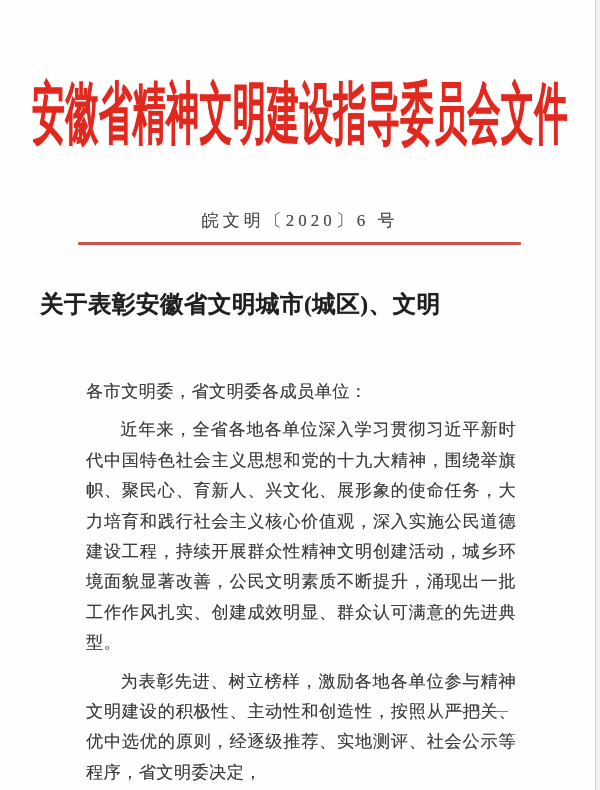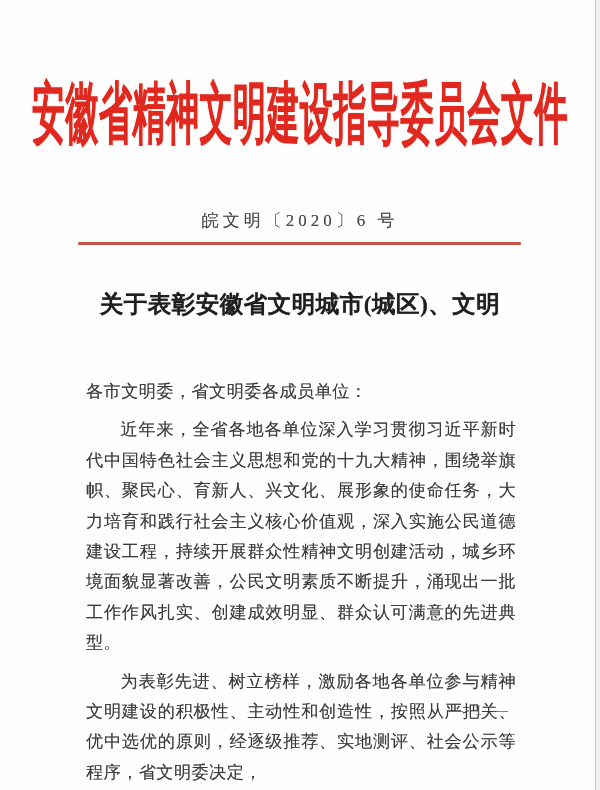--- a/index.html
+++ b/index.html
@@ -78,21 +78,21 @@
     background: #cb544a;
     border-radius: 1px;
   }
 
   
   .doc-title {
     position: absolute;
     top: 286px;
     left: 40px;
     width: 520px;
-    text-align: center;
+    text-align: left;
     font-weight: bold;
     font-size: 23.5px;
     line-height: 36px;
     color: #1f1f1f;
     letter-spacing: 0.5px;
     text-shadow: 0 0 0.7px rgba(0,0,0,0.6);
   }
 
   
   .body-text {

